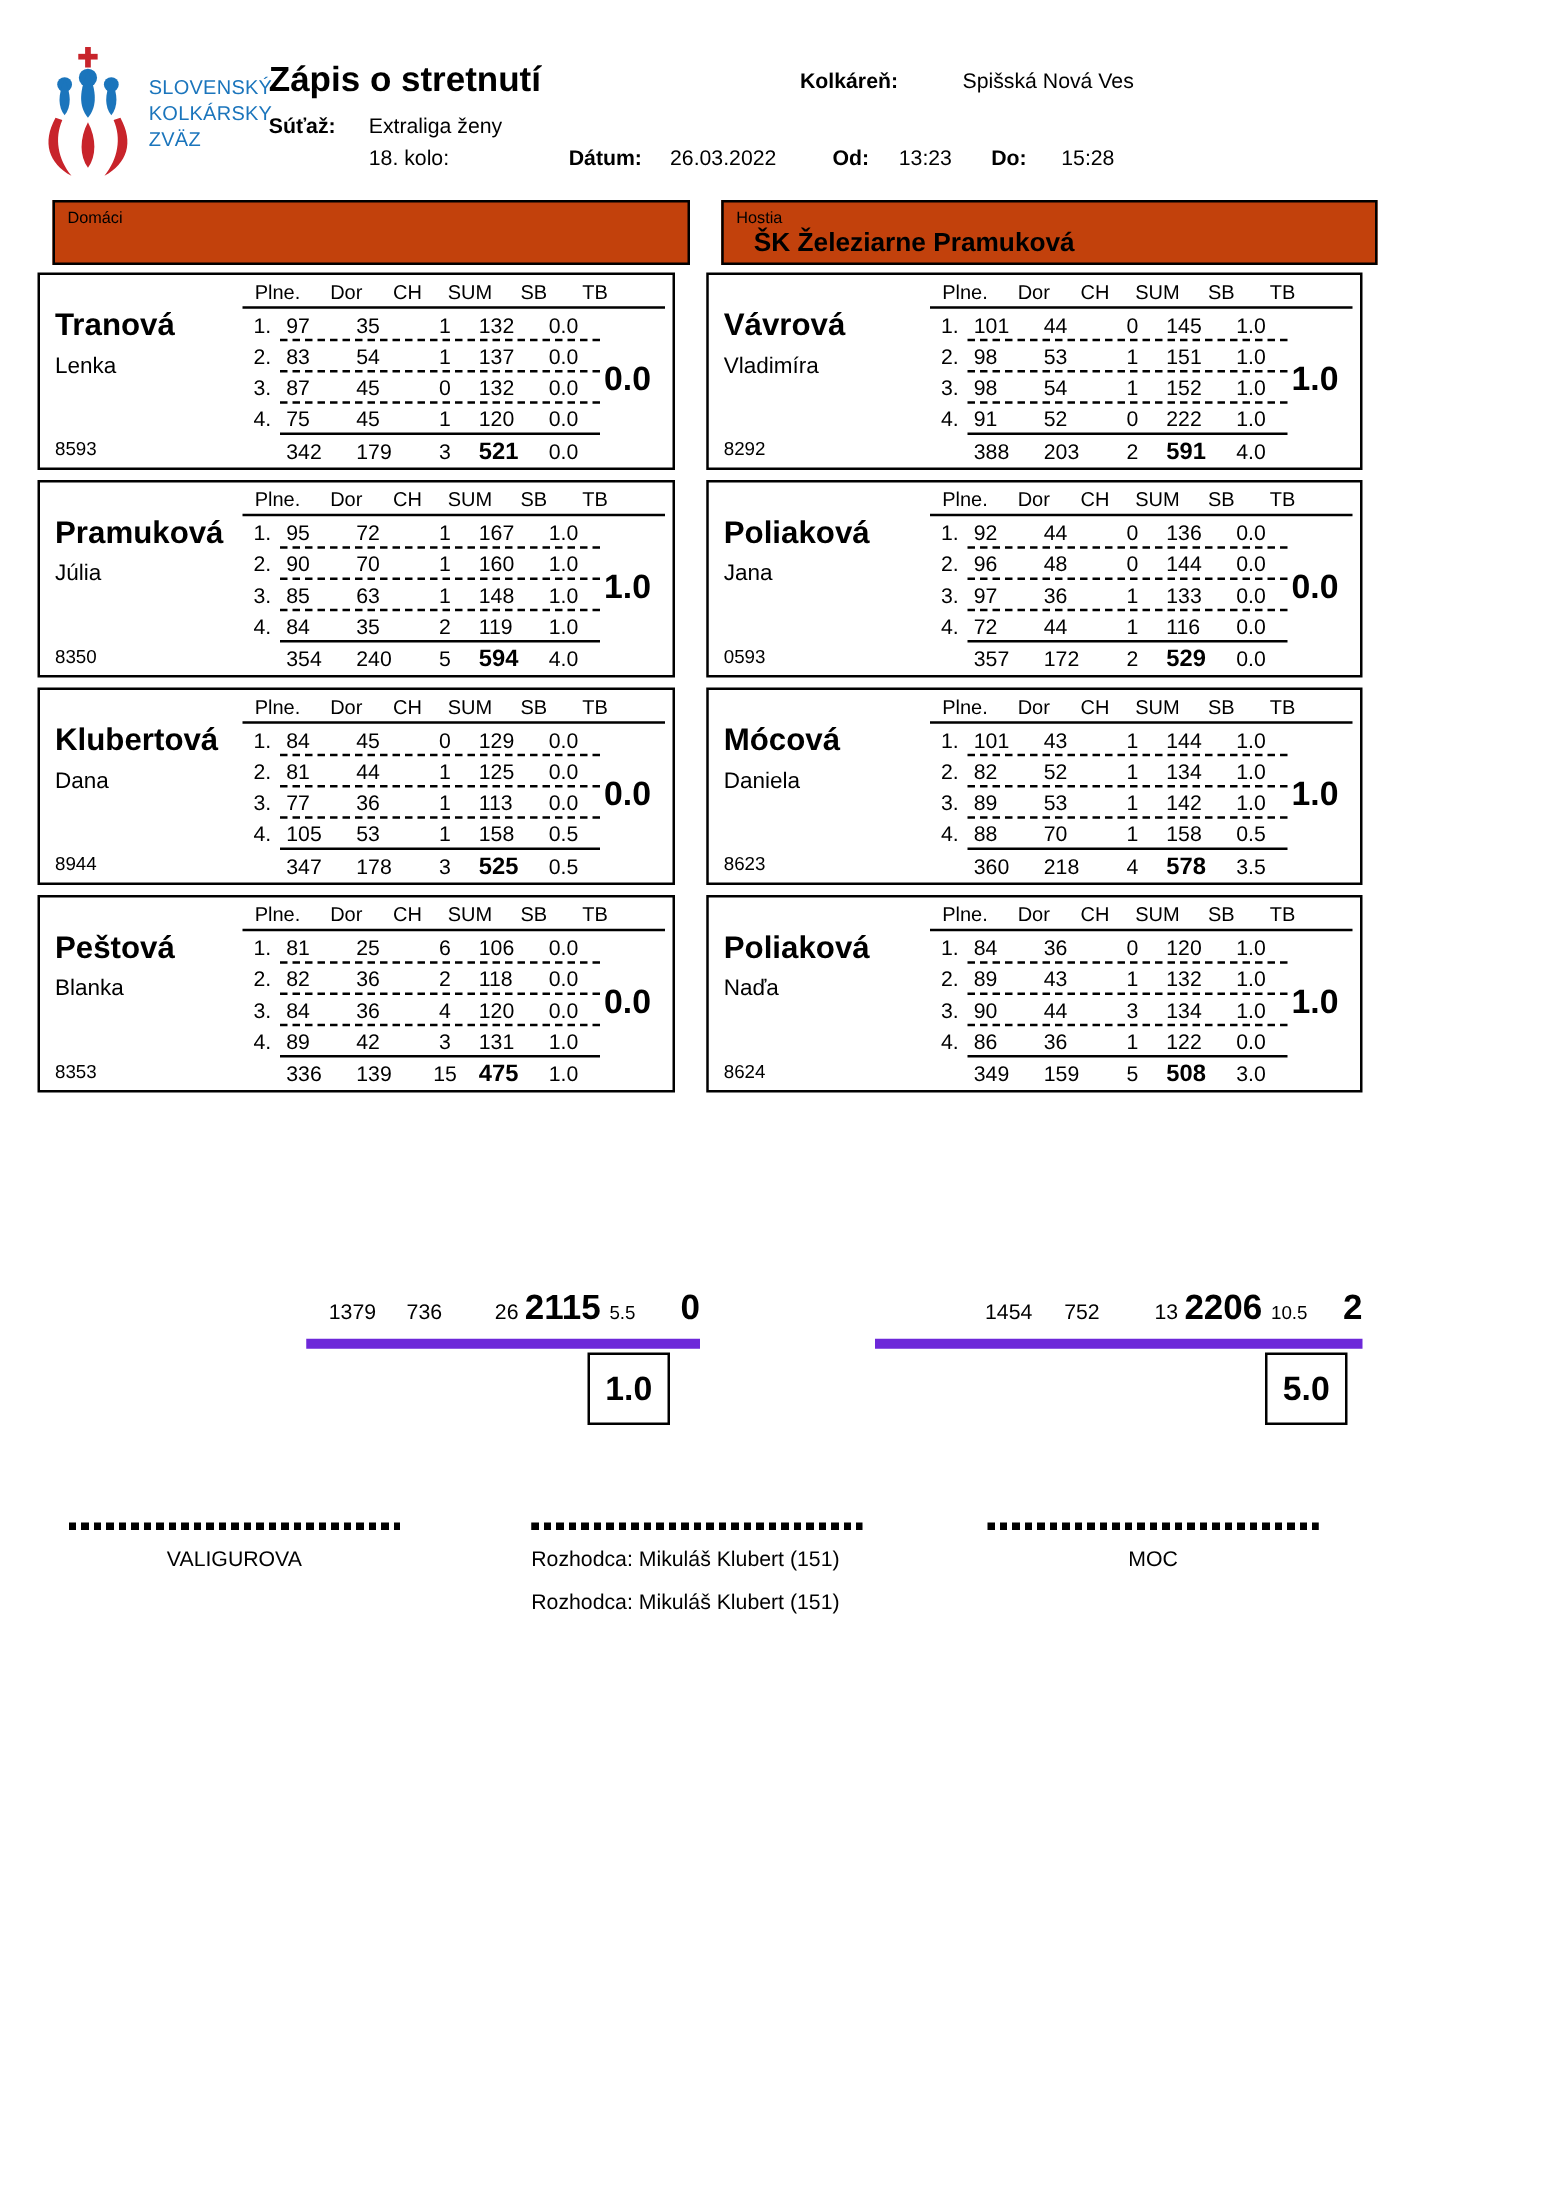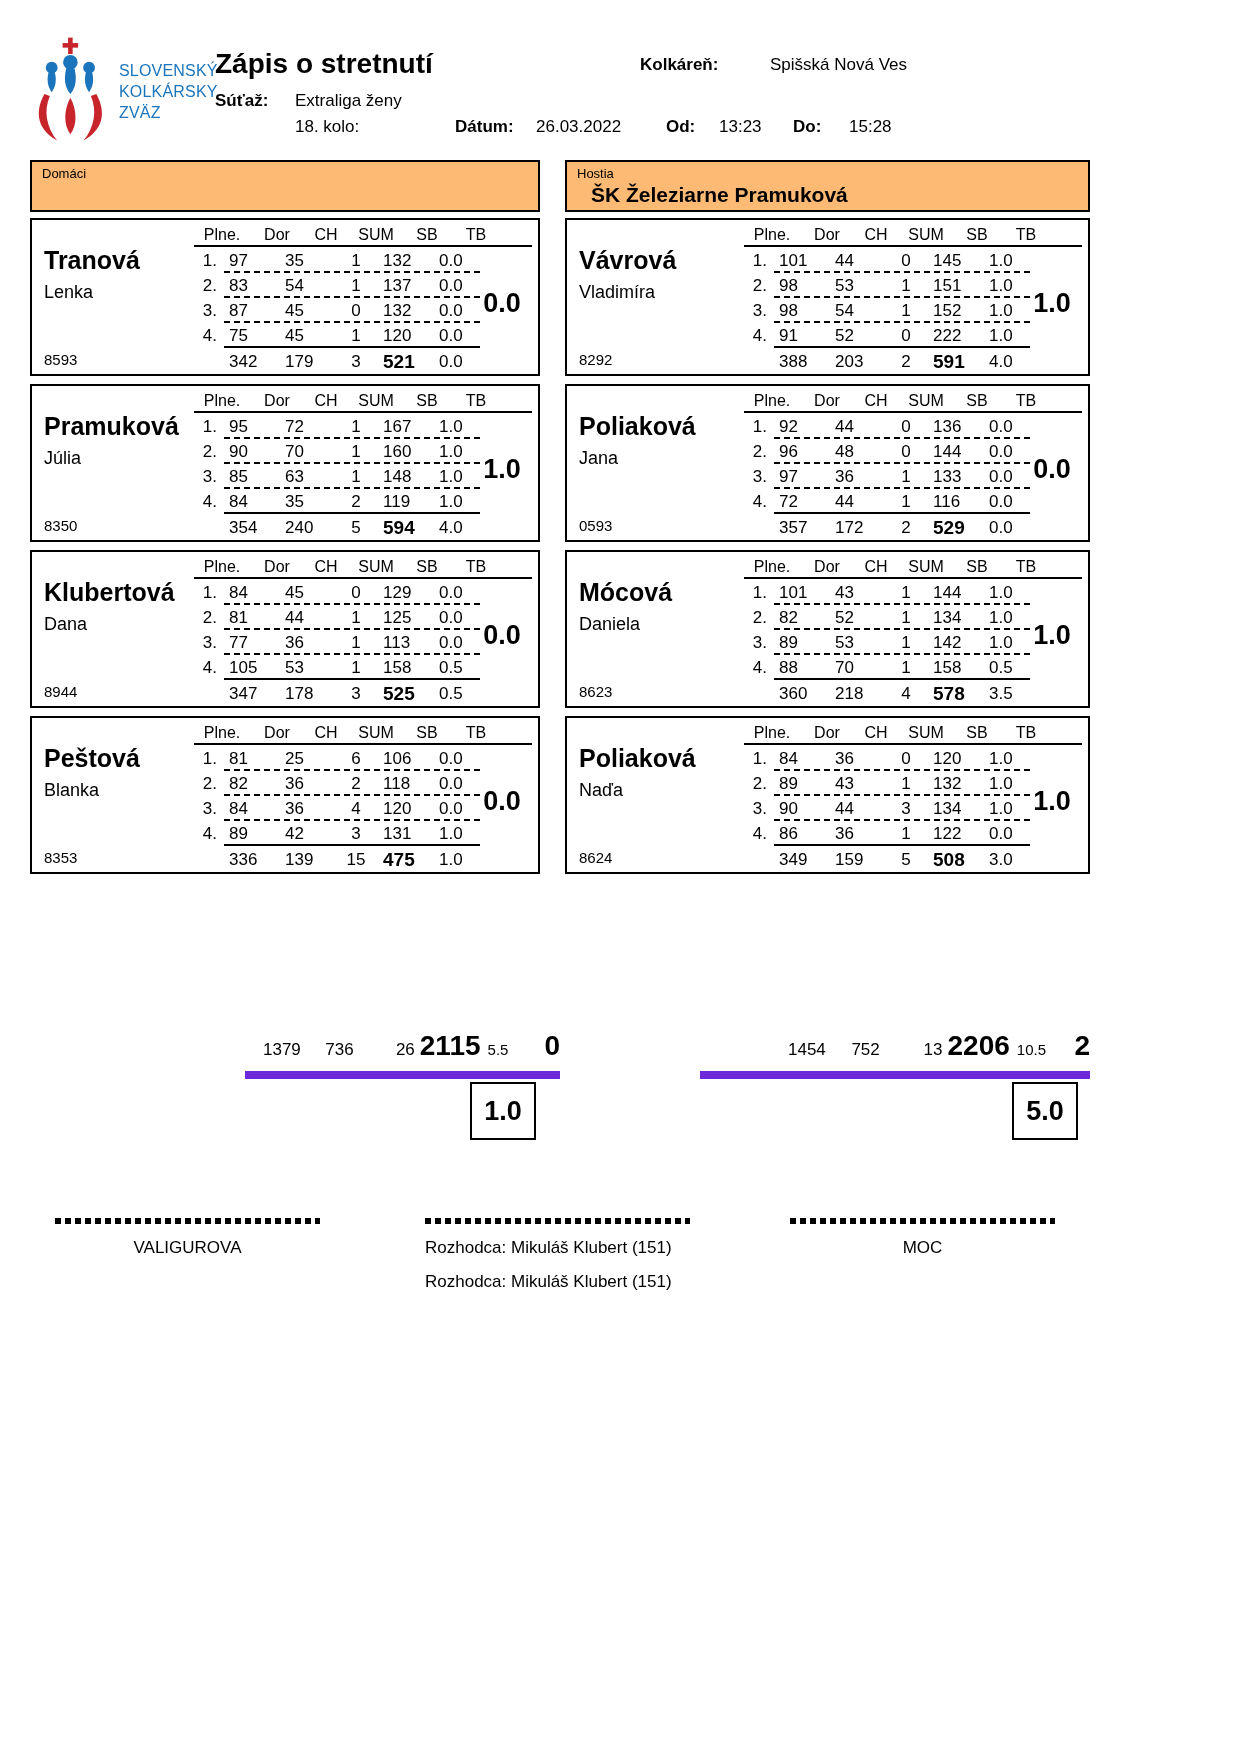--- a/index.html
+++ b/index.html
@@ -7,21 +7,21 @@
   .page{position:relative;width:1240px;height:1754px;background:#fff;margin:0 auto;overflow:hidden;}
 
   
   .logo{position:absolute;left:28px;top:36px;display:flex;}
   .logo-text{margin-left:9px;margin-top:24px;font-weight:normal;font-size:16px;line-height:21px;letter-spacing:.2px;}
   .title{position:absolute;left:215px;top:48px;font-size:28px;font-weight:bold;}
   .hlbl{position:absolute;font-size:17px;font-weight:bold;}
   .hval{position:absolute;font-size:17px;}
 
   
-  .team-box{position:absolute;top:160px;height:52px;border:2px solid #000;box-sizing:border-box;background:#fdba74;}
+  .team-box{position:absolute;top:160px;height:52px;border:2px solid #000;box-sizing:border-box;background:#c2410c;margin-left:12px;}
   .team-box .side{font-size:13px;margin:4px 0 0 10px;}
   .team-box .tname{font-size:21px;font-weight:bold;margin:2px 0 0 24px;white-space:nowrap;}
 
   
   .pcol{position:absolute;top:218px;}
   .pblock{position:relative;height:158px;border:2px solid #000;box-sizing:border-box;margin-bottom:8px;background:#fff;}
   .pname{position:absolute;left:12px;top:26px;font-size:25px;font-weight:bold;white-space:nowrap;}
   .pgiven{position:absolute;left:12px;top:62px;font-size:18px;}
   .preg{position:absolute;left:12px;bottom:6px;font-size:15px;}
   .ptable{position:absolute;top:5px;right:6px;width:338px;font-size:17px;}

